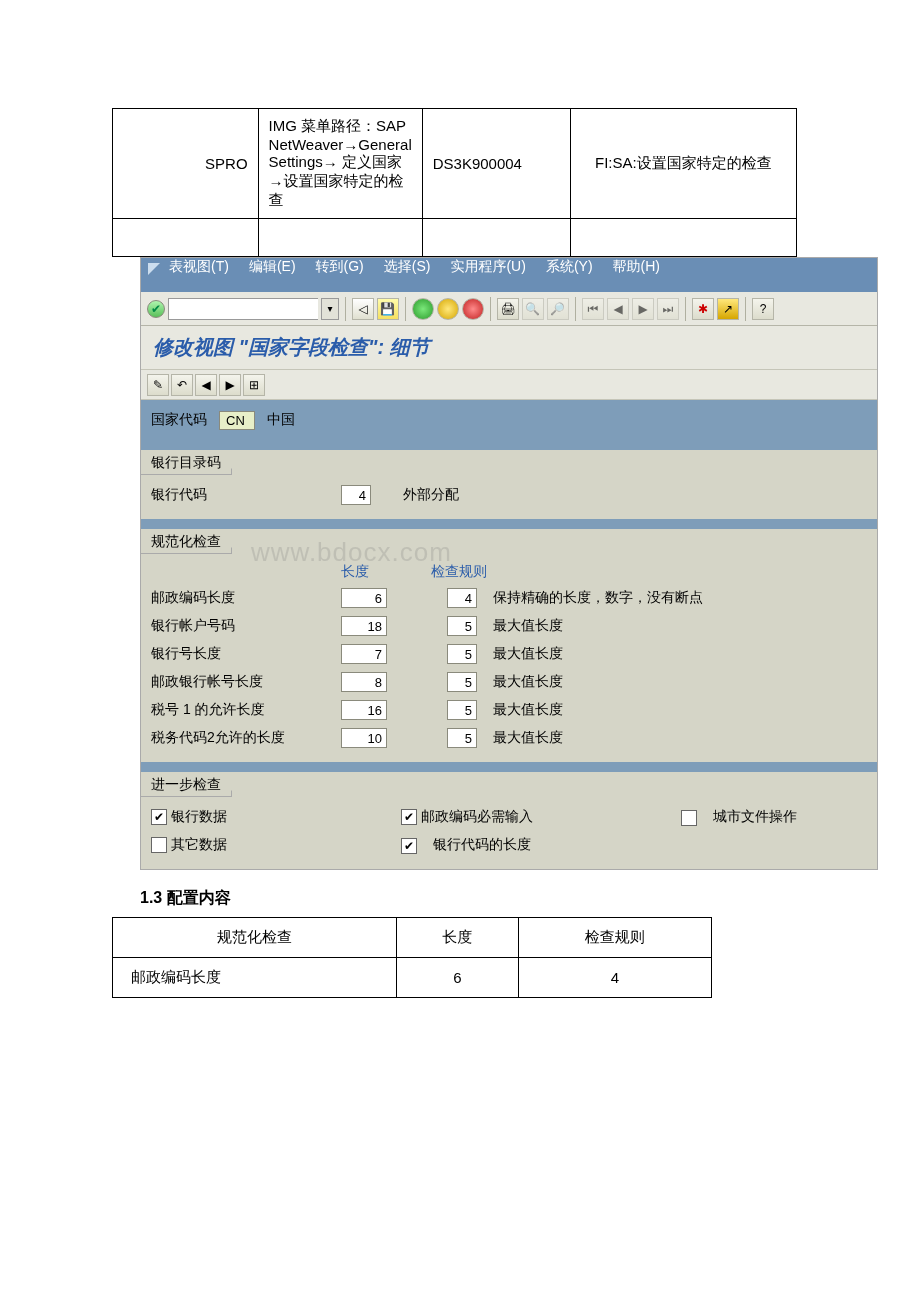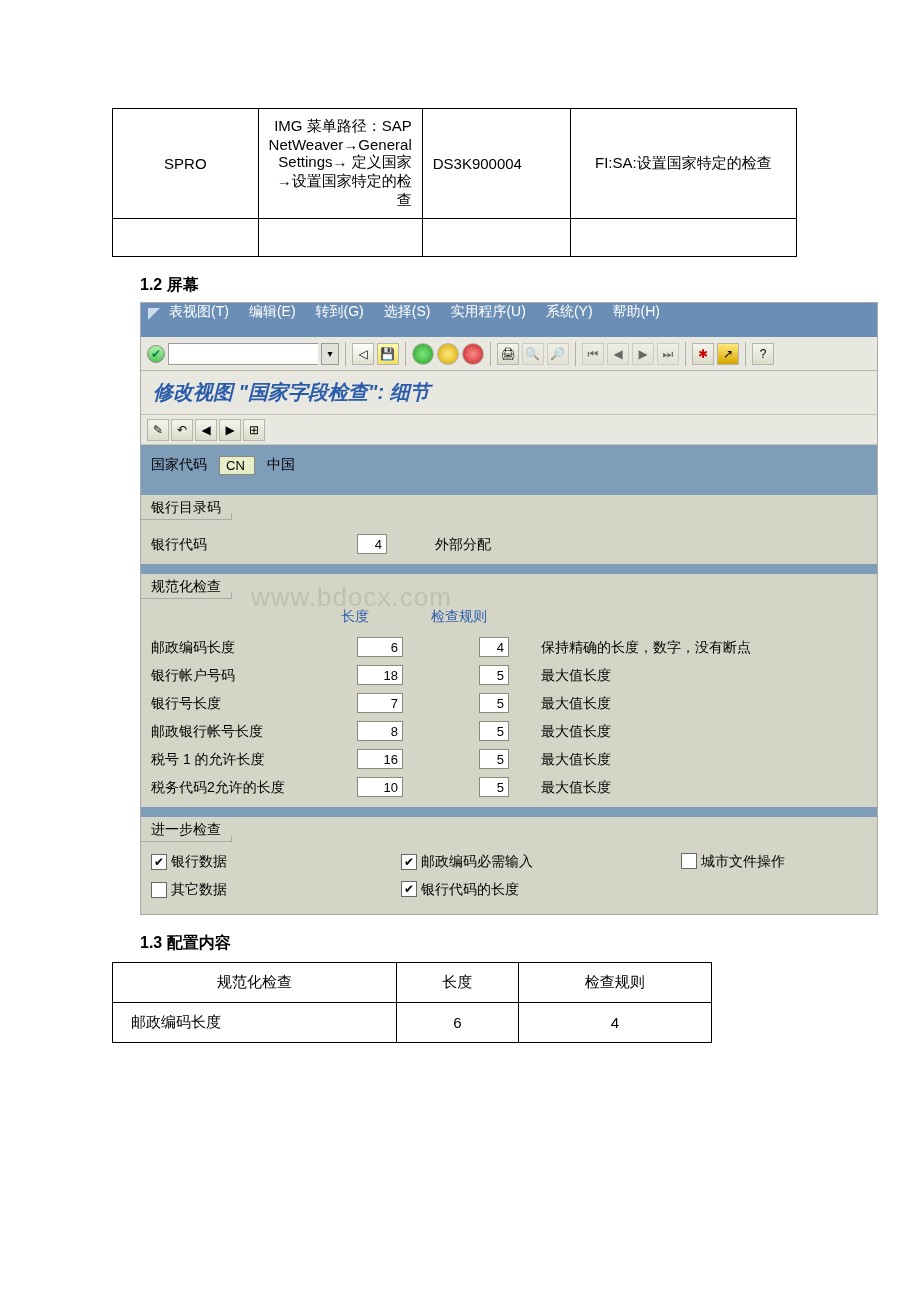--- a/index.html
+++ b/index.html
@@ -2,22 +2,22 @@
 <html><head>
   <meta charset="utf-8">
   <style>
     * { margin: 0; padding: 0; box-sizing: border-box; }
     body { font-family: "Microsoft YaHei", SimSun, Arial, sans-serif; background: #fff; width: 920px; }
     .page { padding: 0; }
     
     
     .top-table { border-collapse: collapse; margin: 108px 0 0 112px; width: 685px; }
     .top-table td { border: 1px solid #000; padding: 8px 10px; font-size: 15px; vertical-align: middle; }
-    .top-table .c1 { width: 150px; text-align: center; }
-    .top-table .c2 { width: 150px; text-align: right; }
+    .top-table .c1 { width: 150px; text-align: right; }
+    .top-table .c2 { width: 150px; }
     .top-table .c3 { width: 150px; }
     .top-table .c4 { width: 235px; text-align: center; }
     .top-table tr.blank td { height: 38px; }
     
     .section-heading { font-weight: bold; font-size: 16px; margin: 18px 0 6px 140px; }
     
     
     .sap { margin-left: 140px; width: 738px; background: #d5d5c7; border: 1px solid #aaa; position: relative; }
     .sap-menubar { background: #6a8eb5; height: 34px; display: flex; align-items: center; padding: 0 8px 16px 28px; color: #fff; font-size: 14px; position: relative; }
     .sap-menubar .corner-icon { position: absolute; left: 6px; top: 4px; width: 14px; height: 14px; }
@@ -44,38 +44,38 @@
     .sap-body { background: #d5d5c7; }
     .country-row { background: #7e9db9; height: 40px; display: flex; align-items: center; padding: 0 10px; gap: 12px; font-size: 14px; }
     .country-row .label { color: #000; }
     .field-box { background: #e8efc8; border: 1px solid #8a8a7c; padding: 1px 6px; min-width: 36px; display: inline-block; font-size: 13px; }
     
     .group { margin-top: 0; }
     .group-bar { height: 10px; background: #7e9db9; }
     .group-tab { background: #d5d5c7; padding: 4px 10px 2px 10px; font-size: 14px; border-bottom: 1px solid #aaa; display: inline-block; border-right: 1px solid #aaa; position: relative; }
     .group-tab::after { content:""; position:absolute; right:-14px; top:0; width:14px; height:100%; background: linear-gradient(135deg,#d5d5c7 49%, transparent 51%); }
     .group-content { padding: 6px 10px 10px 10px; font-size: 14px; }
-    .group-row { display: flex; align-items: flex-end; height: 28px; gap: 26px; }
+    .group-row { display: flex; align-items: center; height: 28px; gap: 10px; }
     .gr-label { width: 180px; }
     .gr-len { width: 46px; background: #fff; border: 1px solid #8a8a7c; text-align: right; padding: 1px 4px; font-size: 13px; height: 20px; }
     .gr-rule { width: 30px; background: #fff; border: 1px solid #8a8a7c; text-align: right; padding: 1px 4px; font-size: 13px; height: 20px; margin-left: 50px; }
     .gr-rule.hl { background: #fff89a; }
     .gr-desc { margin-left: 6px; }
     .gr-help { width: 18px; height: 18px; border: 1px solid #999; background: linear-gradient(#f4f4ec,#dcdccc); display: inline-flex; align-items: center; justify-content: center; font-size: 10px; margin-left: 2px; }
     .group-header-row { display: flex; align-items: center; height: 24px; }
     .col-h1 { margin-left: 190px; color: #2a5caa; font-size: 14px; width: 90px; }
     .col-h2 { color: #2a5caa; font-size: 14px; }
     
     .watermark { position: absolute; left: 110px; top: 279px; font-size: 26px; color: rgba(180,180,170,0.65); letter-spacing: 1px; pointer-events: none; }
     
     .further-row { display: flex; align-items: center; height: 28px; }
     .chk { width: 16px; height: 16px; border: 1px solid #666; background: #fff; display: inline-flex; align-items: center; justify-content: center; font-size: 12px; margin-right: 4px; color: #000; }
     .further-cell1 { width: 250px; display: flex; align-items: center; }
     .further-cell2 { width: 280px; display: flex; align-items: center; }
-    .further-cell3 { display: flex; align-items: flex-start; }
+    .further-cell3 { display: flex; align-items: flex-end; gap: 12px; }
     
     
     .cfg-table { border-collapse: collapse; margin: 8px 0 0 112px; width: 600px; }
     .cfg-table td { border: 1px solid #000; padding: 10px; font-size: 15px; text-align: center; }
     .cfg-table td.l { text-align: left; padding-left: 18px; }
   </style>
 </head>
 <body>
 
 <div class="page">
@@ -89,21 +89,20 @@
     </tr>
     <tr class="blank">
           <td></td>
           <td></td>
           <td></td>
           <td></td>
         </tr>
   </tbody>
     </table>
 
-  <div class="section-heading">1.2 屏幕</div>
 
   <div class="sap">
     <div class="sap-menubar">
       <svg class="corner-icon" viewBox="0 0 14 14">
           <path d="M1 1 L13 1 L1 13 Z" fill="#cde"></path>
         </svg>
       <span>表视图(T)</span>
       <span>编辑(E)</span>
       <span>转到(G)</span>
       <span>选择(S)</span>

